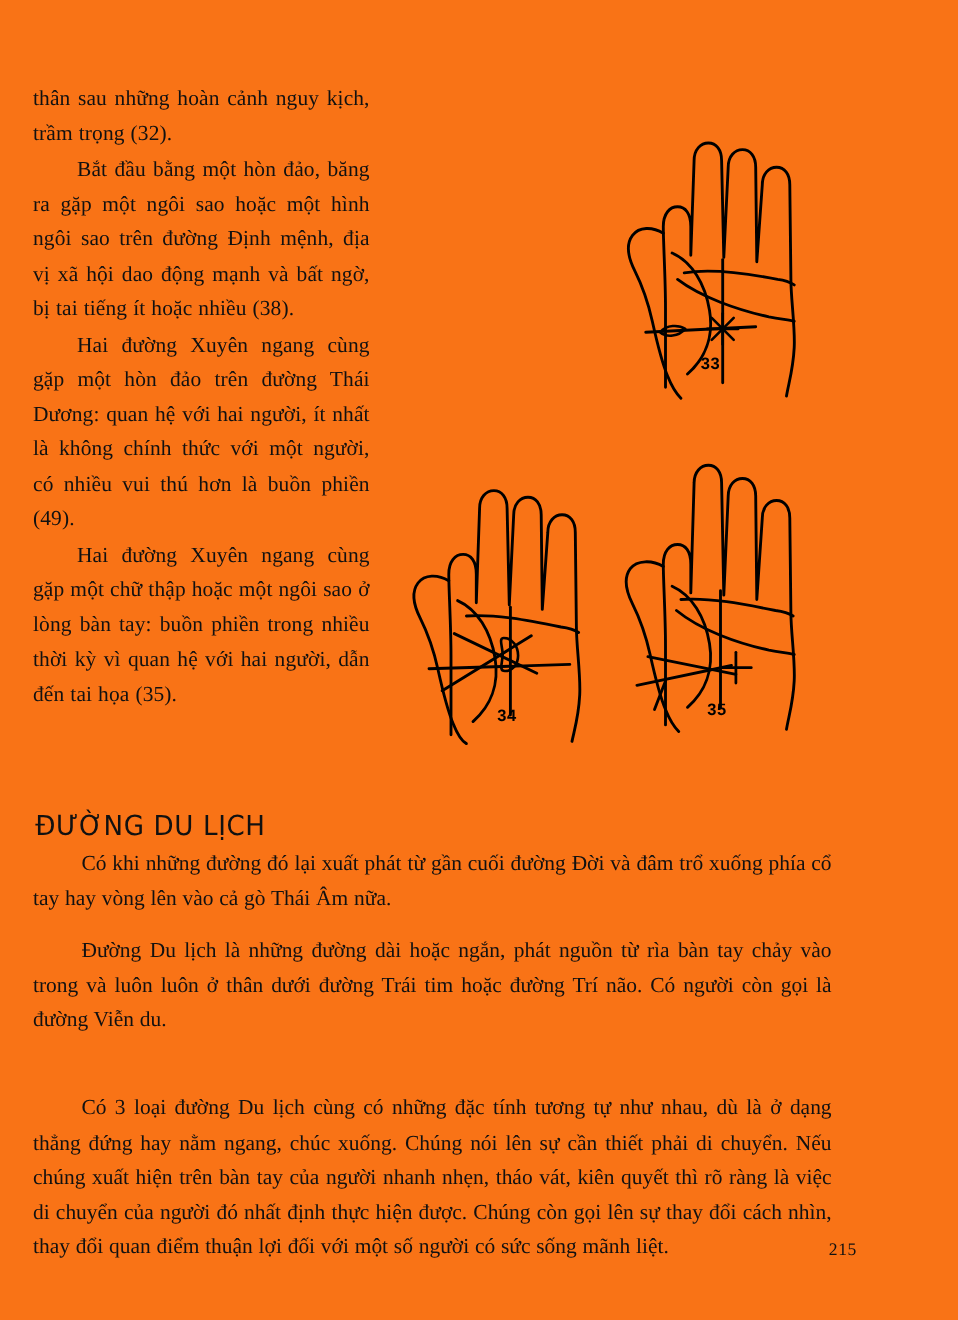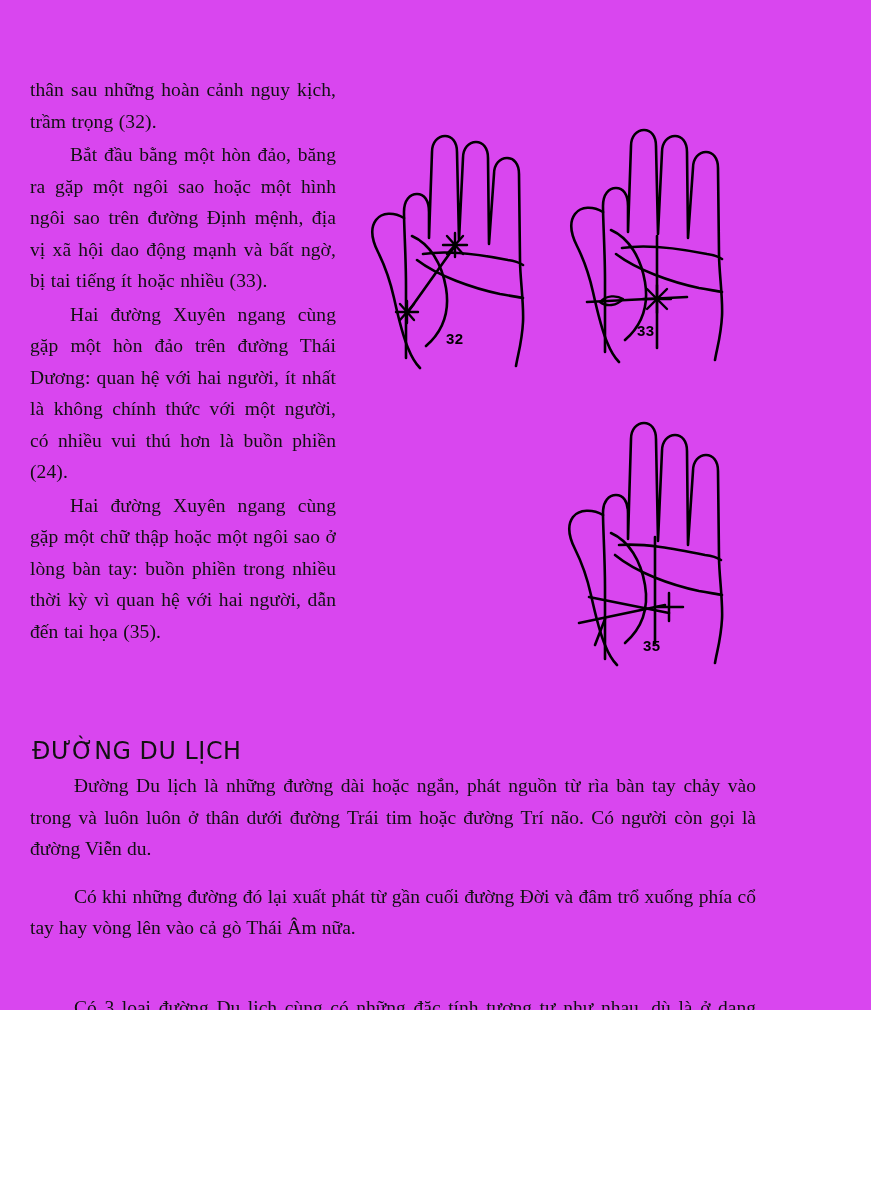--- a/index.html
+++ b/index.html
@@ -4,22 +4,22 @@
 <title>Page 215</title>
 <style>
   html, body {
     margin: 0;
     padding: 0;
     background: #ffffff;
   }
   .page {
     position: relative;
     width: 871px;
-    height: 1010px;
-    background: #d946ef;
+    height: 1200px;
+    background: #f97316;
     overflow: hidden;
     font-family: "Liberation Serif", "DejaVu Serif", serif;
     color: #111111;
   }
 
   
   .left-col {
     position: absolute;
     left: 30px;
     top: 74px;
@@ -111,83 +111,27 @@
     letter-spacing: 0.5px;
   }
 </style>
 </head>
 <body>
 
 <div class="page">
 
   <div class="left-col">
     <p>thân sau những hoàn cảnh nguy kịch, trầm trọng (32).</p>
-    <p class="indent">Bắt đầu bằng một hòn đảo, băng ra gặp một ngôi sao hoặc một hình ngôi sao trên đường Định mệnh, địa vị xã hội dao động mạnh và bất ngờ, bị tai tiếng ít hoặc nhiều (33).</p>
-    <p class="indent">Hai đường Xuyên ngang cùng gặp một hòn đảo trên đường Thái Dương: quan hệ với hai người, ít nhất là không chính thức với một người, có nhiều vui thú hơn là buồn phiền (24).</p>
+    <p class="indent">Bắt đầu bằng một hòn đảo, băng ra gặp một ngôi sao hoặc một hình ngôi sao trên đường Định mệnh, địa vị xã hội dao động mạnh và bất ngờ, bị tai tiếng ít hoặc nhiều (38).</p>
+    <p class="indent">Hai đường Xuyên ngang cùng gặp một hòn đảo trên đường Thái Dương: quan hệ với hai người, ít nhất là không chính thức với một người, có nhiều vui thú hơn là buồn phiền (49).</p>
     <p class="indent">Hai đường Xuyên ngang cùng gặp một chữ thập hoặc một ngôi sao ở lòng bàn tay: buồn phiền trong nhiều thời kỳ vì quan hệ với hai người, dẫn đến tai họa (35).</p>
   </div>
 
   <div class="figures">
 
-    <div class="fig fig-32">
-      <svg viewBox="0 0 215 270" xmlns="http://www.w3.org/2000/svg" fill="none" stroke="#000" stroke-width="2.6" stroke-linecap="round" stroke-linejoin="round">
-
-        <path d="M38,250 L38,178
-                 C38,150 36,120 36,104
-                 C36,92 42,86 49,86
-                 C56,86 61,92 61,104
-                 L61,130
-                 L64,44
-                 C64,34 70,28 77,28
-                 C84,28 89,34 89,44
-                 L91,132
-                 L95,50
-                 C95,40 101,34 108,34
-                 C115,34 120,40 120,50
-                 L121,136
-                 L126,66
-                 C126,56 132,50 139,50
-                 C146,50 151,56 151,66
-                 L152,152
-                 C152,170 156,196 155,214
-                 C154,234 150,246 148,258"></path>
-
-        <path d="M36,110
-                 C26,104 14,104 8,112
-                 C2,120 4,132 10,144
-                 C16,156 22,172 26,190
-                 C30,208 34,226 40,240
-                 C44,250 48,256 52,260"></path>
-
-        <path d="M44,128
-                 C62,136 74,156 78,180
-                 C82,204 74,224 58,238"></path>
-
-        <path d="M55,146 C80,142 110,146 140,152 C148,153 152,155 155,157"></path>
-
-        <path d="M49,152 C70,168 104,180 132,186 C143,188 150,189 155,190"></path>
-
-        <path d="M87,138 L40,204"></path>
-
-        <g stroke-width="2.4">
-          <path d="M79,128 L95,146"></path>
-          <path d="M95,128 L79,146"></path>
-          <path d="M87,125 L87,149"></path>
-          <path d="M75,137 L99,137"></path>
-        </g>
-
-        <g stroke-width="2.4">
-          <path d="M32,196 L46,212"></path>
-          <path d="M46,196 L32,212"></path>
-          <path d="M39,193 L39,215"></path>
-          <path d="M28,204 L50,204"></path>
-        </g>
-      </svg>
-      <span class="fig-label lbl-32">32</span>
-    </div>
 
     <div class="fig fig-33">
       <svg viewBox="0 0 215 270" xmlns="http://www.w3.org/2000/svg" fill="none" stroke="#000" stroke-width="2.6" stroke-linecap="round" stroke-linejoin="round">
         <path d="M40,252 L40,180
                  C40,152 38,122 38,106
                  C38,94 44,88 51,88
                  C58,88 63,94 63,106
                  L63,132
                  L66,46
                  C66,36 72,30 79,30
@@ -227,20 +171,67 @@
         <g stroke-width="2.4">
           <path d="M82,189 L102,209"></path>
           <path d="M102,189 L82,209"></path>
           <path d="M92,185 L92,213"></path>
           <path d="M78,199 L106,199"></path>
         </g>
       </svg>
       <span class="fig-label lbl-33">33</span>
     </div>
 
+    <div class="fig fig-34">
+      <svg viewBox="0 0 215 270" xmlns="http://www.w3.org/2000/svg" fill="none" stroke="#000" stroke-width="2.6" stroke-linecap="round" stroke-linejoin="round">
+        <path d="M42,256 L42,184
+                 C42,156 40,126 40,110
+                 C40,98 46,92 53,92
+                 C60,92 65,98 65,110
+                 L65,136
+                 L68,50
+                 C68,40 74,34 81,34
+                 C88,34 93,40 93,50
+                 L95,138
+                 L99,56
+                 C99,46 105,40 112,40
+                 C119,40 124,46 124,56
+                 L125,142
+                 L130,72
+                 C130,62 136,56 143,56
+                 C150,56 155,62 155,72
+                 L156,158
+                 C156,176 160,202 159,220
+                 C158,240 154,252 152,262"></path>
+        <path d="M40,116
+                 C30,110 18,110 12,118
+                 C6,126 8,138 14,150
+                 C20,162 26,178 30,196
+                 C34,214 38,232 44,246
+                 C48,256 52,262 56,264"></path>
+
+        <path d="M48,134
+                 C66,142 78,162 82,186
+                 C86,210 78,230 62,244"></path>
+
+        <path d="M56,148 C82,146 112,152 142,158 C150,159 155,161 158,163"></path>
+
+        <path d="M22,196 L150,192"></path>
+
+        <path d="M96,140 L96,238"></path>
+
+        <path d="M18,182 L112,176" stroke-width="0"></path>
+        <path d="M45,164 L120,200"></path>
+        <path d="M34,216 L115,166"></path>
+
+        <path d="M90,168 C98,168 103,176 103,184 C103,192 98,198 91,198
+                 C85,198 89,190 89,183 C89,176 85,168 90,168 Z" stroke-width="2.4"></path>
+      </svg>
+      <span class="fig-label lbl-34">34</span>
+    </div>
 
     <div class="fig fig-35">
       <svg viewBox="0 0 215 270" xmlns="http://www.w3.org/2000/svg" fill="none" stroke="#000" stroke-width="2.6" stroke-linecap="round" stroke-linejoin="round">
         <path d="M40,254 L40,182
                  C40,154 38,124 38,108
                  C38,96 44,90 51,90
                  C58,90 63,96 63,108
                  L63,134
                  L66,34
                  C66,24 72,18 79,18
@@ -284,20 +275,20 @@
         </g>
       </svg>
       <span class="fig-label lbl-35">35</span>
     </div>
 
   </div>
 
   <h2 class="section-heading">ĐƯỜNG DU LỊCH</h2>
 
   <div class="body-col">
+    <p>Có khi những đường đó lại xuất phát từ gần cuối đường Đời và đâm trổ xuống phía cổ tay hay vòng lên vào cả gò Thái Âm nữa.</p>
     <p>Đường Du lịch là những đường dài hoặc ngắn, phát nguồn từ rìa bàn tay chảy vào trong và luôn luôn ở thân dưới đường Trái tim hoặc đường Trí não. Có người còn gọi là đường Viễn du.</p>
-    <p>Có khi những đường đó lại xuất phát từ gần cuối đường Đời và đâm trổ xuống phía cổ tay hay vòng lên vào cả gò Thái Âm nữa.</p>
     <p>Có 3 loại đường Du lịch cùng có những đặc tính tương tự như nhau, dù là ở dạng thẳng đứng hay nằm ngang, chúc xuống. Chúng nói lên sự cần thiết phải di chuyển. Nếu chúng xuất hiện trên bàn tay của người nhanh nhẹn, tháo vát, kiên quyết thì rõ ràng là việc di chuyển của người đó nhất định thực hiện được. Chúng còn gọi lên sự thay đổi cách nhìn, thay đổi quan điểm thuận lợi đối với một số người có sức sống mãnh liệt.</p>
   </div>
 
   <div class="page-number">215</div>
 
 </div>
 
 </body></html>

